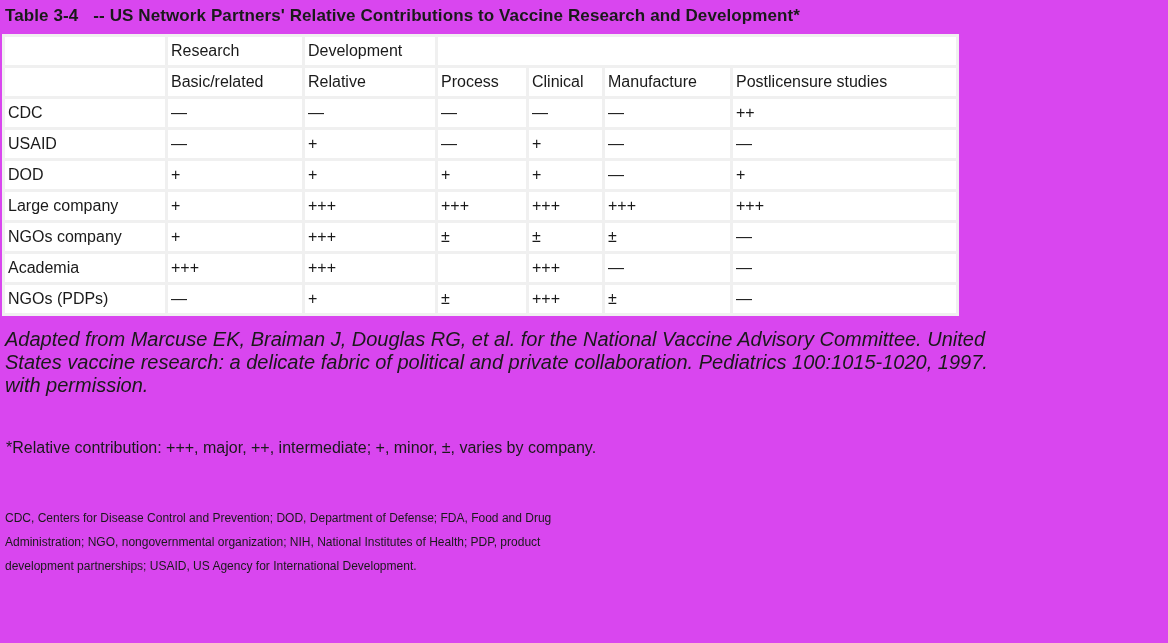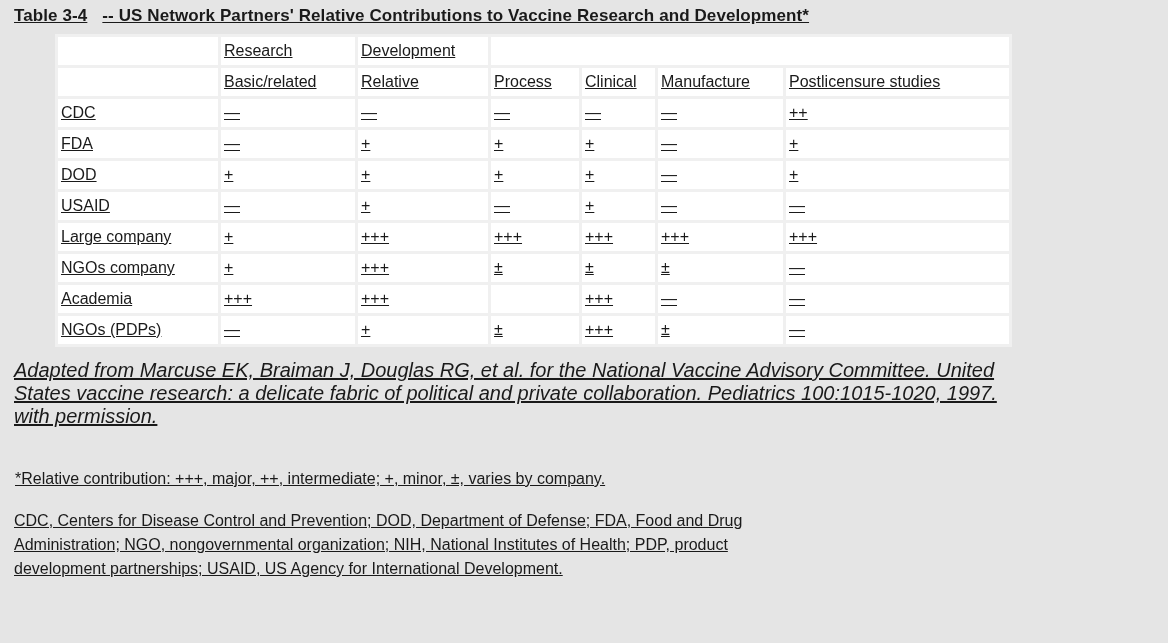--- a/index.html
+++ b/index.html
@@ -6,40 +6,38 @@
     margin: 0;
     padding: 0;
     background: #ffffff;
     font-family: "Liberation Sans", sans-serif;
     color: #1a1a1a;
   }
   .page {
     width: 1168px;
     height: 643px;
     box-sizing: border-box;
-    padding: 6px 10px 0 11px;
-    background: #e5e5e5;
+    padding: 6px 10px 0 2px;
+    background: #d946ef;
     overflow: hidden;
-    text-decoration: underline;
   }
   .title {
     font-size: 17px;
     font-weight: bold;
     margin: 0 0 8px 3px;
     white-space: nowrap;
     letter-spacing: 0.1px;
   }
   .title .title-number { margin-right: 15px; }
   table.contrib {
     border-collapse: separate;
     border-spacing: 3px;
     background: #f0f0f0;
     table-layout: fixed;
     width: 957px;
-    margin-left: 44px;
   }
   table.contrib td {
     background: #ffffff;
     height: 28px;
     font-size: 16px;
     padding: 0 2px 0 3px;
     white-space: nowrap;
     overflow: hidden;
     vertical-align: middle;
   }
@@ -48,22 +46,22 @@
     font-style: italic;
     font-size: 20px;
     line-height: 23px;
   }
   .footnote {
     margin: 39px 0 0 4px;
     font-size: 16px;
     line-height: 23px;
   }
   .abbreviations {
-    margin: 19px 0 0 3px;
-    font-size: 16px;
+    margin: 47px 0 0 3px;
+    font-size: 12px;
     line-height: 24px;
   }
 </style>
 </head>
 <body>
 
 <div class="page">
 
   <h1 class="title"><span class="title-number">Table 3-4</span><span>-- US Network Partners' Relative Contributions to Vaccine Research and Development*</span></h1>
 
@@ -96,45 +94,36 @@
       <tr>
         <td>CDC</td>
         <td>—</td>
         <td>—</td>
         <td>—</td>
         <td>—</td>
         <td>—</td>
         <td>++</td>
       </tr>
       <tr>
-        <td>FDA</td>
+        <td>USAID</td>
         <td>—</td>
-        <td>+</td>
-        <td>+</td>
         <td>+</td>
         <td>—</td>
         <td>+</td>
+        <td>—</td>
+        <td>—</td>
       </tr>
       <tr>
         <td>DOD</td>
         <td>+</td>
         <td>+</td>
         <td>+</td>
         <td>+</td>
         <td>—</td>
         <td>+</td>
-      </tr>
-      <tr>
-        <td>USAID</td>
-        <td>—</td>
-        <td>+</td>
-        <td>—</td>
-        <td>+</td>
-        <td>—</td>
-        <td>—</td>
       </tr>
       <tr>
         <td>Large company</td>
         <td>+</td>
         <td>+++</td>
         <td>+++</td>
         <td>+++</td>
         <td>+++</td>
         <td>+++</td>
       </tr>

